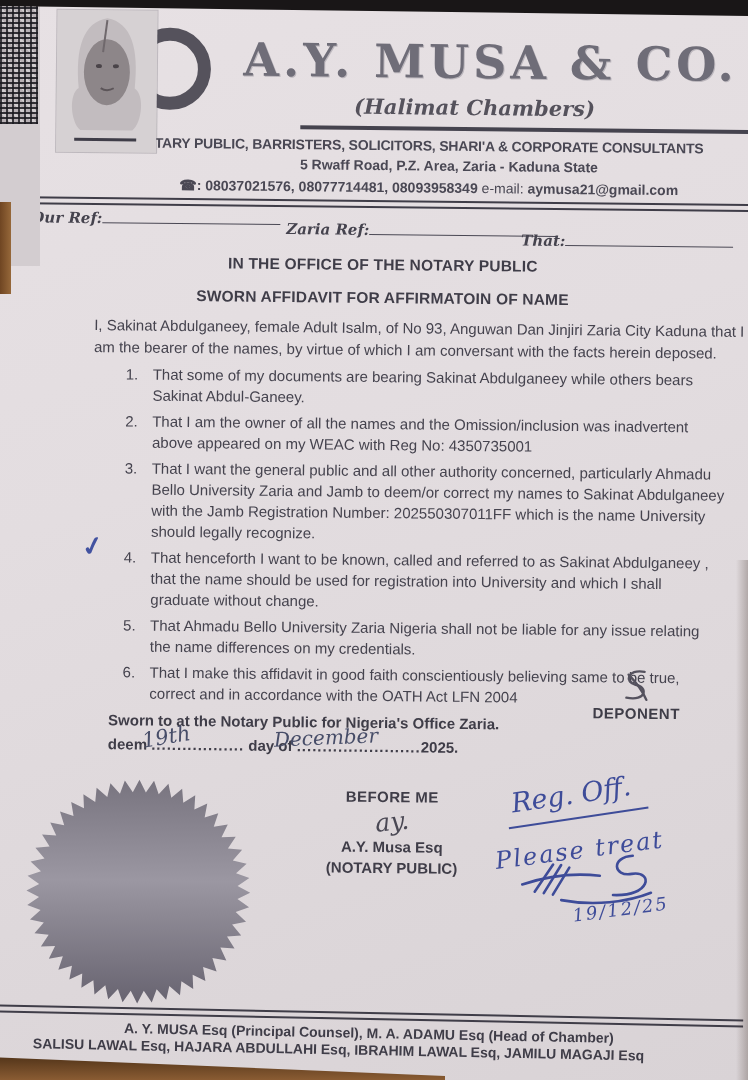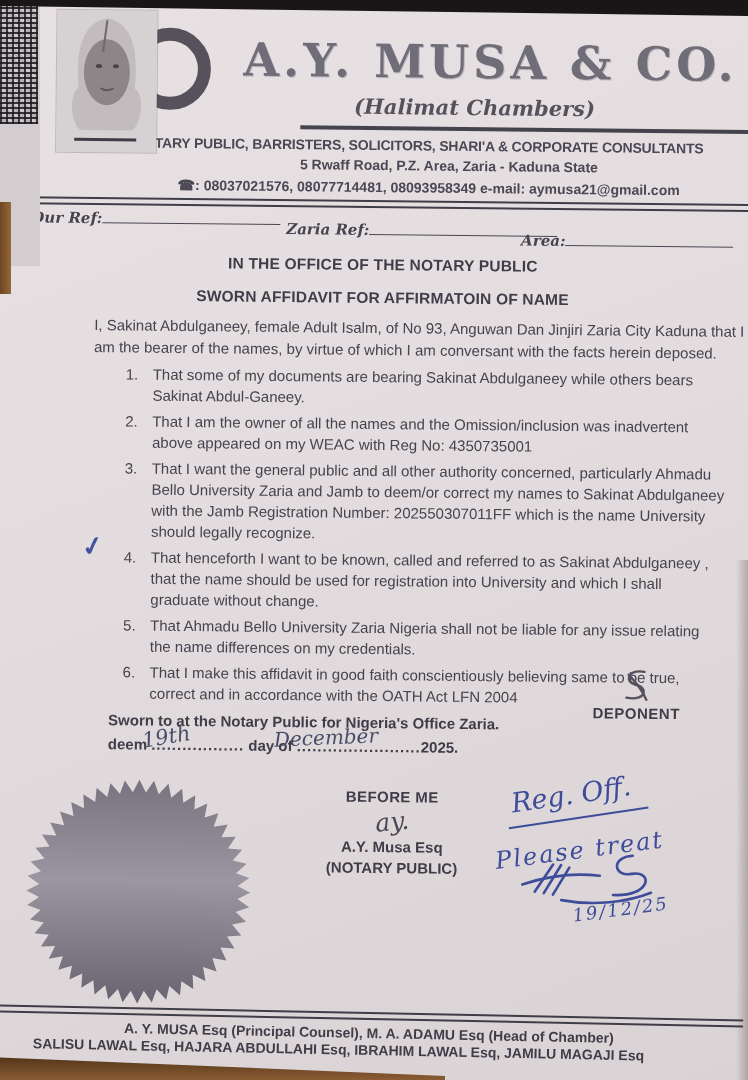--- a/index.html
+++ b/index.html
@@ -39,21 +39,21 @@
     color:#6f6d78;white-space:nowrap;text-shadow:1px 1px 0 rgba(111,109,120,.35);}
   #chambers{left:300px;top:94px;width:340px;text-align:center;
     font-family:"DejaVu Serif",serif;font-style:italic;font-weight:bold;font-size:21px;color:#55525c;}
   #hdr-rule{left:296px;top:126px;width:452px;}
   #tagline{left:130px;top:137px;width:608px;font-weight:bold;font-size:14px;
     letter-spacing:-.2px;color:#4a4854;white-space:nowrap;}
   #address{left:240px;top:157px;width:410px;text-align:center;font-weight:bold;
     font-size:14px;color:#4a4854;white-space:nowrap;}
   #phone-line{left:110px;top:179px;width:630px;text-align:center;font-weight:bold;
     font-size:14px;color:#4a4854;white-space:nowrap;}
-  #phone-line .mail{font-weight:bold;}
+  #phone-line .mail{font-weight:normal;}
   #hdr-double{left:0;top:200px;width:748px;}
   
   .ref{font-family:"DejaVu Serif",serif;font-style:italic;font-weight:bold;
     font-size:15px;color:#45434e;white-space:nowrap;}
   .ref .uline{display:inline-block;border-bottom:1.6px solid #4a4854;height:12px;
     vertical-align:baseline;}
   #ref-our{left:28px;top:212px;}
   #ref-your{left:283px;top:221px;}
   #ref-date{left:518px;top:230px;}
   
@@ -142,21 +142,21 @@
   </div>
   <div id="hdr-double" class="abs rule-double"></div>
 
   <div id="ref-our" class="abs ref">
     <span>Our Ref:</span><span class="uline" style="width:178px"></span>
   </div>
   <div id="ref-your" class="abs ref">
     <span>Zaria Ref:</span><span class="uline" style="width:188px"></span>
   </div>
   <div id="ref-date" class="abs ref">
-    <span>Area:</span><span class="uline" style="width:168px"></span>
+    <span>That:</span><span class="uline" style="width:168px"></span>
   </div>
 
   <div id="title-office" class="abs center-title">IN THE OFFICE OF THE NOTARY PUBLIC</div>
   <div id="title-affidavit" class="abs center-title">SWORN AFFIDAVIT FOR AFFIRMATOIN OF NAME</div>
 
   <div id="intro" class="abs">I, Sakinat Abdulganeey, female Adult Isalm, of No 93, Anguwan Dan Jinjiri Zaria City Kaduna that I am the bearer of the names, by virtue of which I am conversant with the facts herein deposed.</div>
 
   <div id="items" class="abs">
     <div class="item">
       <span class="num">1.</span>

